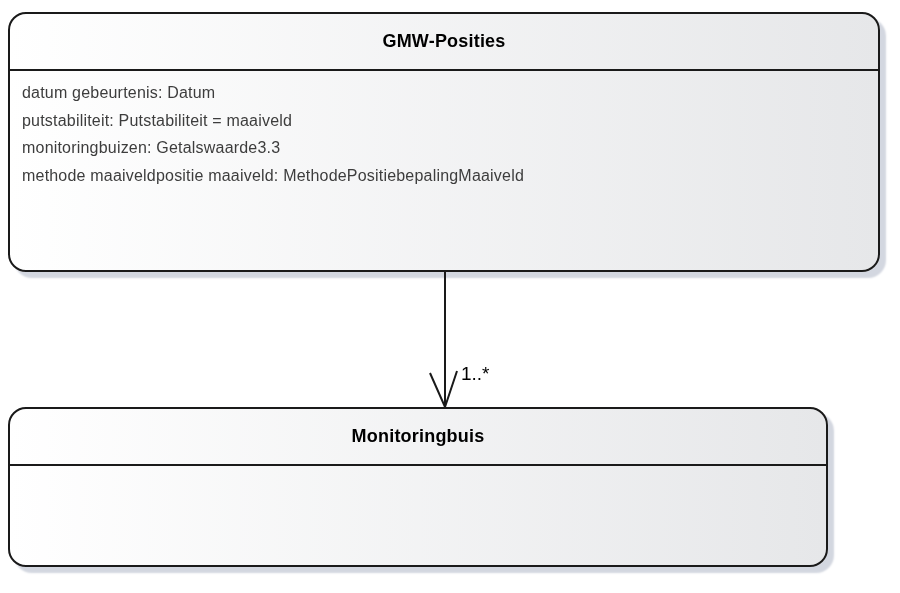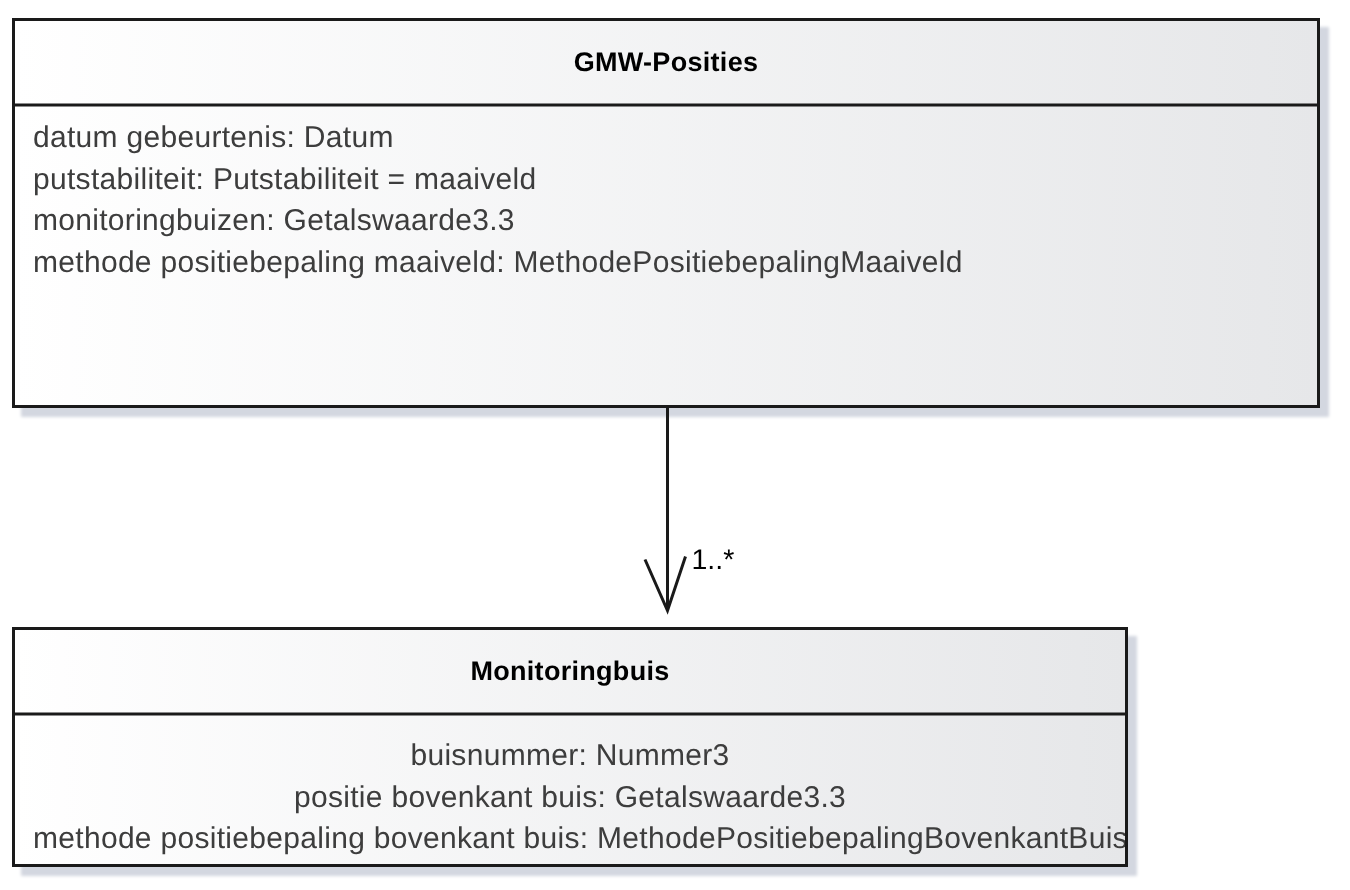--- a/index.html
+++ b/index.html
@@ -12,21 +12,21 @@
     width: 900px;
     height: 593px;
     background: #ffffff;
     font-family: "Liberation Sans", sans-serif;
     overflow: hidden;
   }
   .uml-class {
     position: absolute;
     box-sizing: border-box;
     border: 2px solid var(--box-border, #1a1a1a);
-    border-radius: 0;
+    border-radius: 18px;
     background: linear-gradient(to right, var(--box-fill-start, #ffffff) 0%, var(--box-fill-end, #e6e7e9) 100%);
     box-shadow: 6px 6px 2px var(--shadow, #d3d7e0);
   }
   .uml-class .uml-title {
     box-sizing: border-box;
     height: 57px;
     display: flex;
     align-items: center;
     justify-content: center;
     font-size: 18px;
@@ -34,38 +34,37 @@
     color: var(--title-text, #000000);
     border-bottom: 2px solid var(--box-border, #1a1a1a);
     letter-spacing: 0.2px;
   }
   .uml-class .uml-attrs {
     box-sizing: border-box;
     padding: 8px 12px 0 12px;
     overflow: hidden;
   }
   .uml-class .attr {
-    font-size: 20px;
+    font-size: 16px;
     line-height: 27.5px;
     letter-spacing: 0.2px;
     color: var(--attribute-text, #3d3d3d);
     white-space: nowrap;
   }
   #class-top {
     left: 8px;
     top: 12px;
     width: 872px;
     height: 260px;
   }
   #class-bottom {
     left: 8px;
-    top: 418px;
-    width: 744px;
+    top: 407px;
+    width: 820px;
     height: 160px;
-    text-align: center;
   }
   #class-bottom .uml-attrs {
     padding-top: 14px;
   }
   .assoc-svg {
     position: absolute;
     left: 410px;
     top: 270px;
     width: 110px;
     height: 140px;
@@ -88,32 +87,27 @@
 <body>
 
 <div class="canvas">
 
   <div class="uml-class" id="class-top">
     <div class="uml-title">GMW-Posities</div>
     <div class="uml-attrs">
       <div class="attr">datum gebeurtenis: Datum</div>
       <div class="attr">putstabiliteit: Putstabiliteit = maaiveld</div>
       <div class="attr">monitoringbuizen: Getalswaarde3.3</div>
-      <div class="attr">methode positiebepaling maaiveld: MethodePositiebepalingMaaiveld</div>
+      <div class="attr">methode maaiveldpositie maaiveld: MethodePositiebepalingMaaiveld</div>
     </div>
   </div>
 
   <svg class="assoc-svg" viewBox="0 0 110 140">
     <line x1="35" y1="2" x2="35" y2="137"></line>
     <polyline points="20,103 35,137 47,101"></polyline>
   </svg>
   <div class="mult-label">1..*</div>
 
   <div class="uml-class" id="class-bottom">
     <div class="uml-title">Monitoringbuis</div>
-    <div class="uml-attrs">
-      <div class="attr">buisnummer: Nummer3</div>
-      <div class="attr">positie bovenkant buis: Getalswaarde3.3</div>
-      <div class="attr">methode positiebepaling bovenkant buis: MethodePositiebepalingBovenkantBuis</div>
-    </div>
   </div>
 
 </div>
 
 </body></html>

